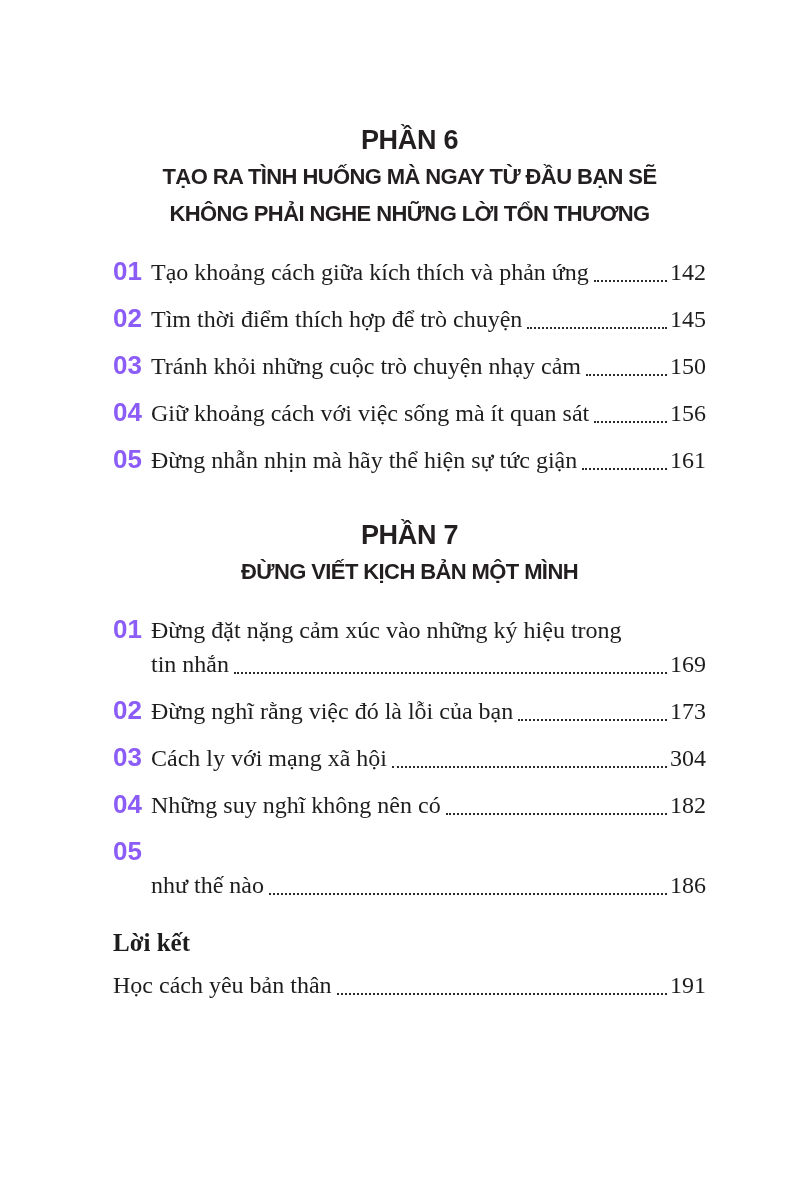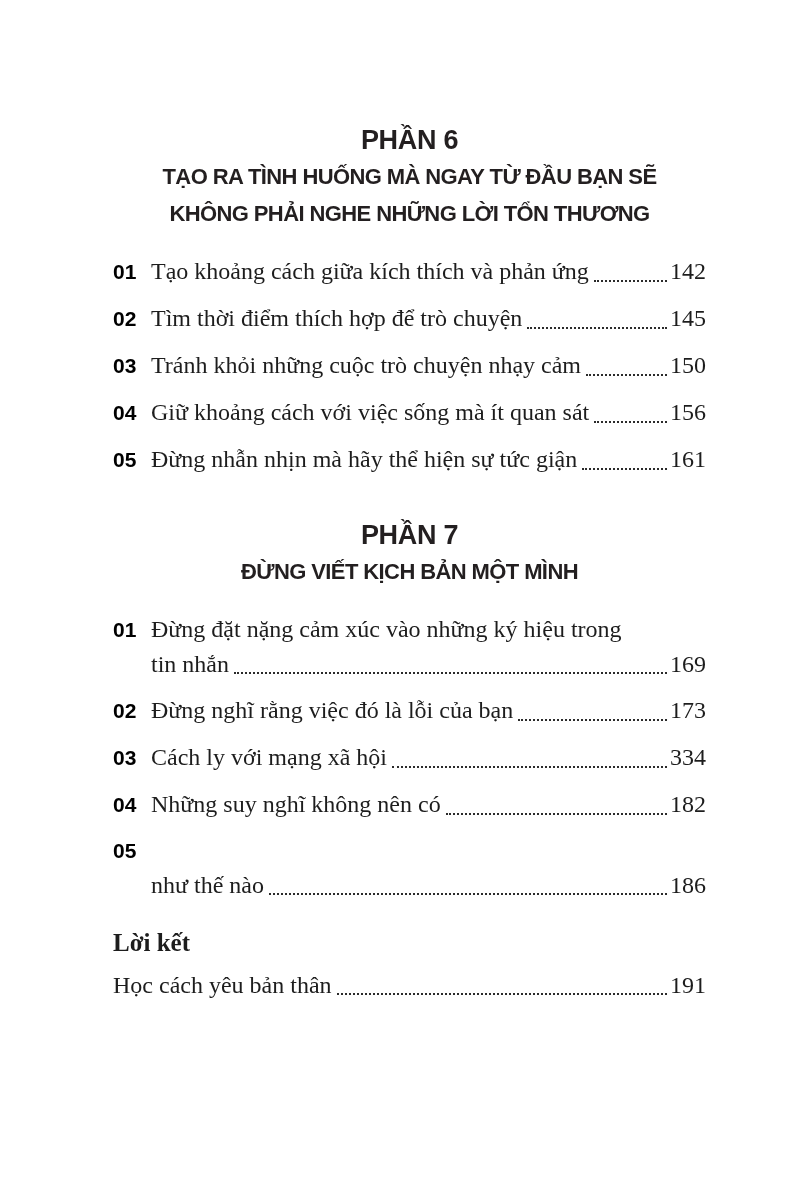--- a/index.html
+++ b/index.html
@@ -49,22 +49,22 @@
     align-items: baseline;
     font-family: "Liberation Serif", serif;
     font-size: 24px;
     color: #1d1d1d;
     line-height: 30px;
     margin-bottom: 16px;
   }
   .toc-row .num {
     font-family: "Liberation Sans", sans-serif;
     font-weight: 700;
-    font-size: 21px;
-    color: #000000;
+    font-size: 26px;
+    color: #8b5cf6;
     width: 38px;
     flex: none;
   }
   .toc-row .txt { white-space: nowrap; }
   .toc-row .leader {
     flex: 1;
     border-bottom: 2px dotted #2b2b2b;
     margin: 0 3px 5px 5px;
     align-self: flex-end;
     min-width: 12px;
@@ -156,21 +156,21 @@
         <div class="toc-row">
           <span class="num">02</span>
           <span class="txt">Đừng nghĩ rằng việc đó là lỗi của bạn</span>
           <span class="leader"></span>
           <span class="pg">173</span>
         </div>
         <div class="toc-row">
           <span class="num">03</span>
           <span class="txt">Cách ly với mạng xã hội</span>
           <span class="leader"></span>
-          <span class="pg">334</span>
+          <span class="pg">304</span>
         </div>
         <div class="toc-row">
           <span class="num">04</span>
           <span class="txt">Những suy nghĩ không nên có</span>
           <span class="leader"></span>
           <span class="pg">182</span>
         </div>
 
         <div>
           <div class="toc-row" style="margin-bottom:8px;">

